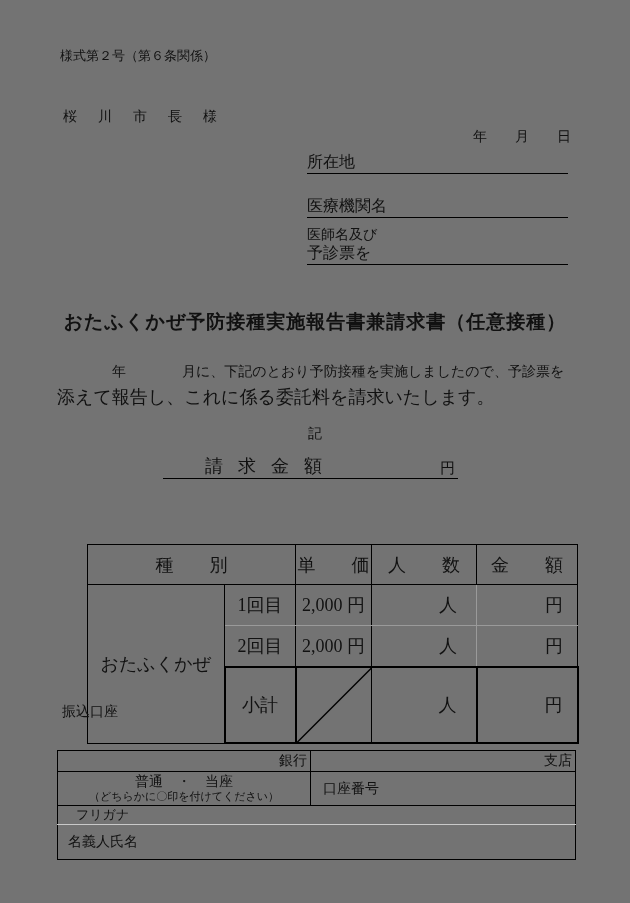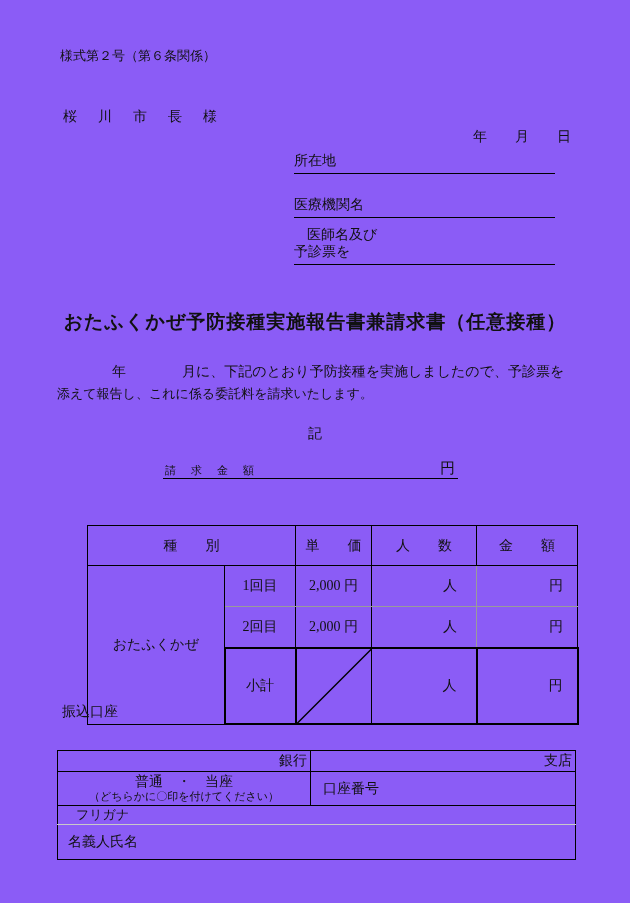--- a/index.html
+++ b/index.html
@@ -1,49 +1,49 @@
 <!DOCTYPE html>
 <html lang="ja"><head>
 <meta charset="utf-8">
 <style>
   html,body{margin:0;padding:0;background:#fff;}
   .page{
     position:relative;
     width:630px;height:903px;
-    background:#8b5cf6;
+    background:#737373;
     font-family:"Liberation Serif","DejaVu Serif",serif;
     color:#111;
     overflow:hidden;
   }
   .abs{position:absolute;}
 
   .form-number{left:60px;top:47px;font-size:13px;}
   .date-line{left:0;right:0;top:88px;text-align:right;padding-right:59px;font-size:14px;margin-top:40px;}
   .addressee{left:63px;top:108px;font-size:14px;letter-spacing:21px;}
 
-  .field-line{left:294px;width:261px;height:21px;font-size:14px;
+  .field-line{left:307px;width:261px;height:21px;font-size:16px;
               border-bottom:1px solid #000;}
   .field-plain{left:307px;width:261px;height:21px;font-size:14px;}
 
   .doc-title{left:0;right:0;top:309px;text-align:center;
              font-size:19px;font-weight:bold;letter-spacing:1px;}
 
   .body-line1{left:57px;top:363px;font-size:14px;padding-left:55px;width:520px;}
-  .body-line2{left:57px;top:385px;font-size:13px;width:520px;}
+  .body-line2{left:57px;top:385px;font-size:18px;width:520px;}
 
   .ki-mark{left:0;right:0;top:425px;text-align:center;font-size:14px;}
 
   .claim-line{left:163px;top:456px;width:295px;height:22px;
               border-bottom:1.5px solid #000;
               display:flex;justify-content:space-between;align-items:flex-end;}
-  .claim-label{font-size:11px;letter-spacing:15px;padding-left:2px;}
+  .claim-label{font-size:18px;letter-spacing:15px;padding-left:2px;margin-left:40px;}
   .claim-unit{font-size:15px;padding-right:3px;}
 
-  table.main{left:87px;top:525px;border-collapse:collapse;table-layout:fixed;
-             width:490px;font-size:14px;}
+  table.main{left:87px;top:544px;border-collapse:collapse;table-layout:fixed;
+             width:490px;font-size:18px;}
   table.main th,table.main td{padding:0;font-weight:normal;overflow:hidden;}
   tr.hdr{height:40px;}
   tr.row{height:41px;}
   .hdr th{border:1px solid #000;text-align:center;}
   .c-vaccine{border:1px solid #000;text-align:center;vertical-align:middle;}
   .c-dose{border-left:1px solid #000;border-right:1px solid #000;
           border-bottom:1px solid #9a9a9a;text-align:center;}
   .c-price{border-right:1px solid #000;border-bottom:1px solid #9a9a9a;text-align:center;}
   .c-count{border-right:1px solid #9a9a9a;border-bottom:1px solid #9a9a9a;
            text-align:right;padding-right:19px !important;}

